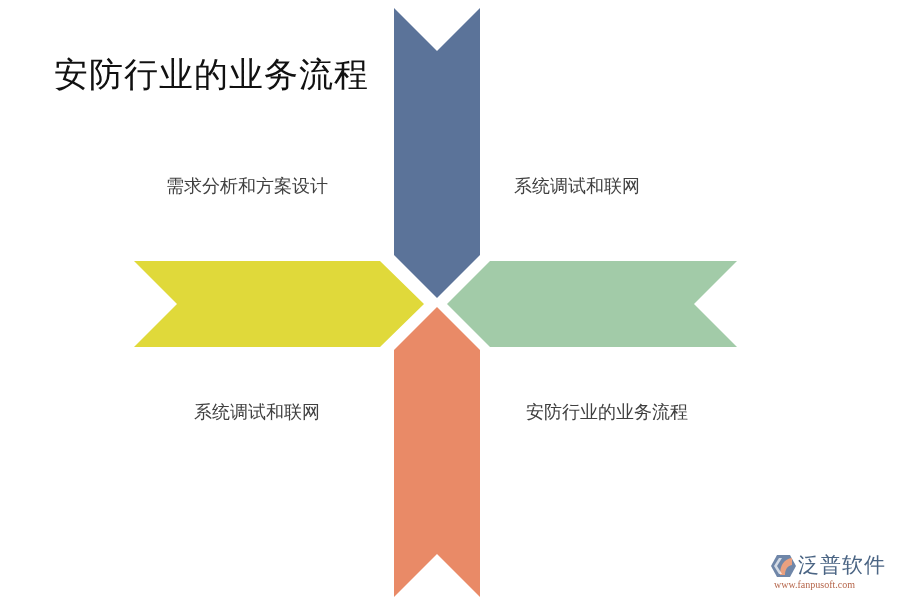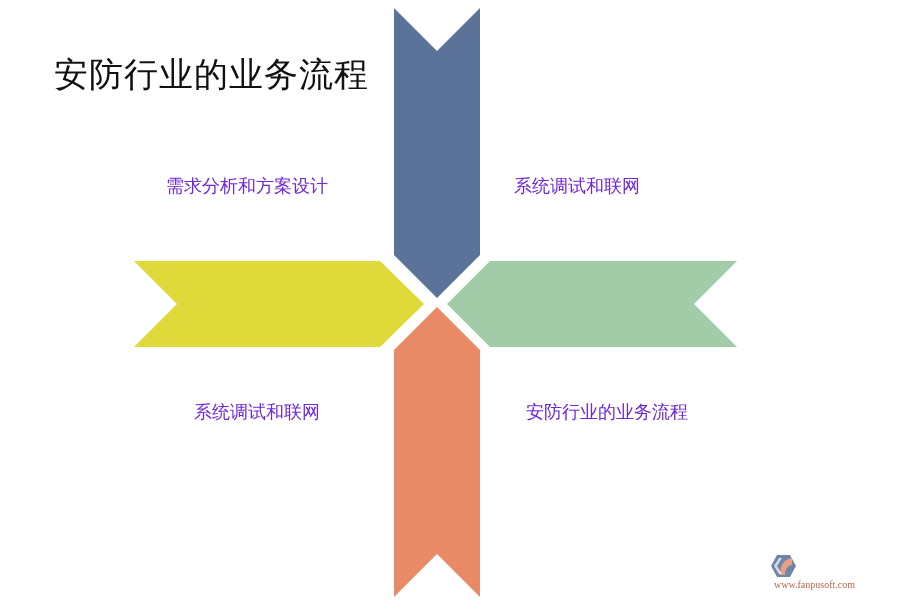--- a/index.html
+++ b/index.html
@@ -1,20 +1,20 @@
 <!DOCTYPE html>
 <html><head>
   <meta charset="utf-8">
   <style>
     html, body { margin: 0; padding: 0; background: #ffffff; }
     body { width: 900px; height: 600px; position: relative; overflow: hidden;
            font-family: "DejaVu Serif", "Liberation Serif", serif; }
     .title { position: absolute; left: 54px; top: 52px; font-size: 34px; color: #111111;
              letter-spacing: 1px; white-space: nowrap; }
-    .label { position: absolute; font-size: 18px; color: #6d28d9; white-space: nowrap; }
+    .label { position: absolute; font-size: 18px; color: #404040; white-space: nowrap; }
     svg.diagram { position: absolute; left: 0; top: 0; }
     .logo { position: absolute; left: 768px; top: 553px; width: 125px; height: 40px; }
     .logo-name { position: absolute; left: 30px; top: -2px; font-size: 21px; color: #4b6584;
                  font-family: "DejaVu Sans", "Liberation Sans", sans-serif; white-space: nowrap; letter-spacing: 1px; }
     .logo-url { position: absolute; left: 6px; top: 26px; font-size: 10px; color: #b5654a;
                 font-family: Liberation Serif, serif; white-space: nowrap; }
   </style>
 </head>
 <body>
 
@@ -35,14 +35,15 @@
 <div class="label" style="left:514px; top:174px;">系统调试和联网</div>
 <div class="label" style="left:194px; top:400px;text-align:center;">系统调试和联网</div>
 <div class="label" style="left:526px; top:400px;">安防行业的业务流程</div>
 
 <div class="logo">
   <svg width="28" height="26" viewBox="0 0 28 26" style="position:absolute;left:2px;top:0;">
     <polygon points="7,2 20,2 26,13 20,24 7,24 1,13" fill="#6f86a8"></polygon>
     <path d="M10,22 C10,12 14,6 22,5 L22,12 C17,13 15,17 15,22 Z" fill="#e9a07f"></path>
     <path d="M4,13 L9,5 L12,5 L7,13 L12,21 L9,21 Z" fill="#ffffff" opacity="0.7"></path>
   </svg>
+  <div class="logo-name">泛普软件</div>
   <div class="logo-url">www.fanpusoft.com</div>
 </div>
 
 </body></html>

